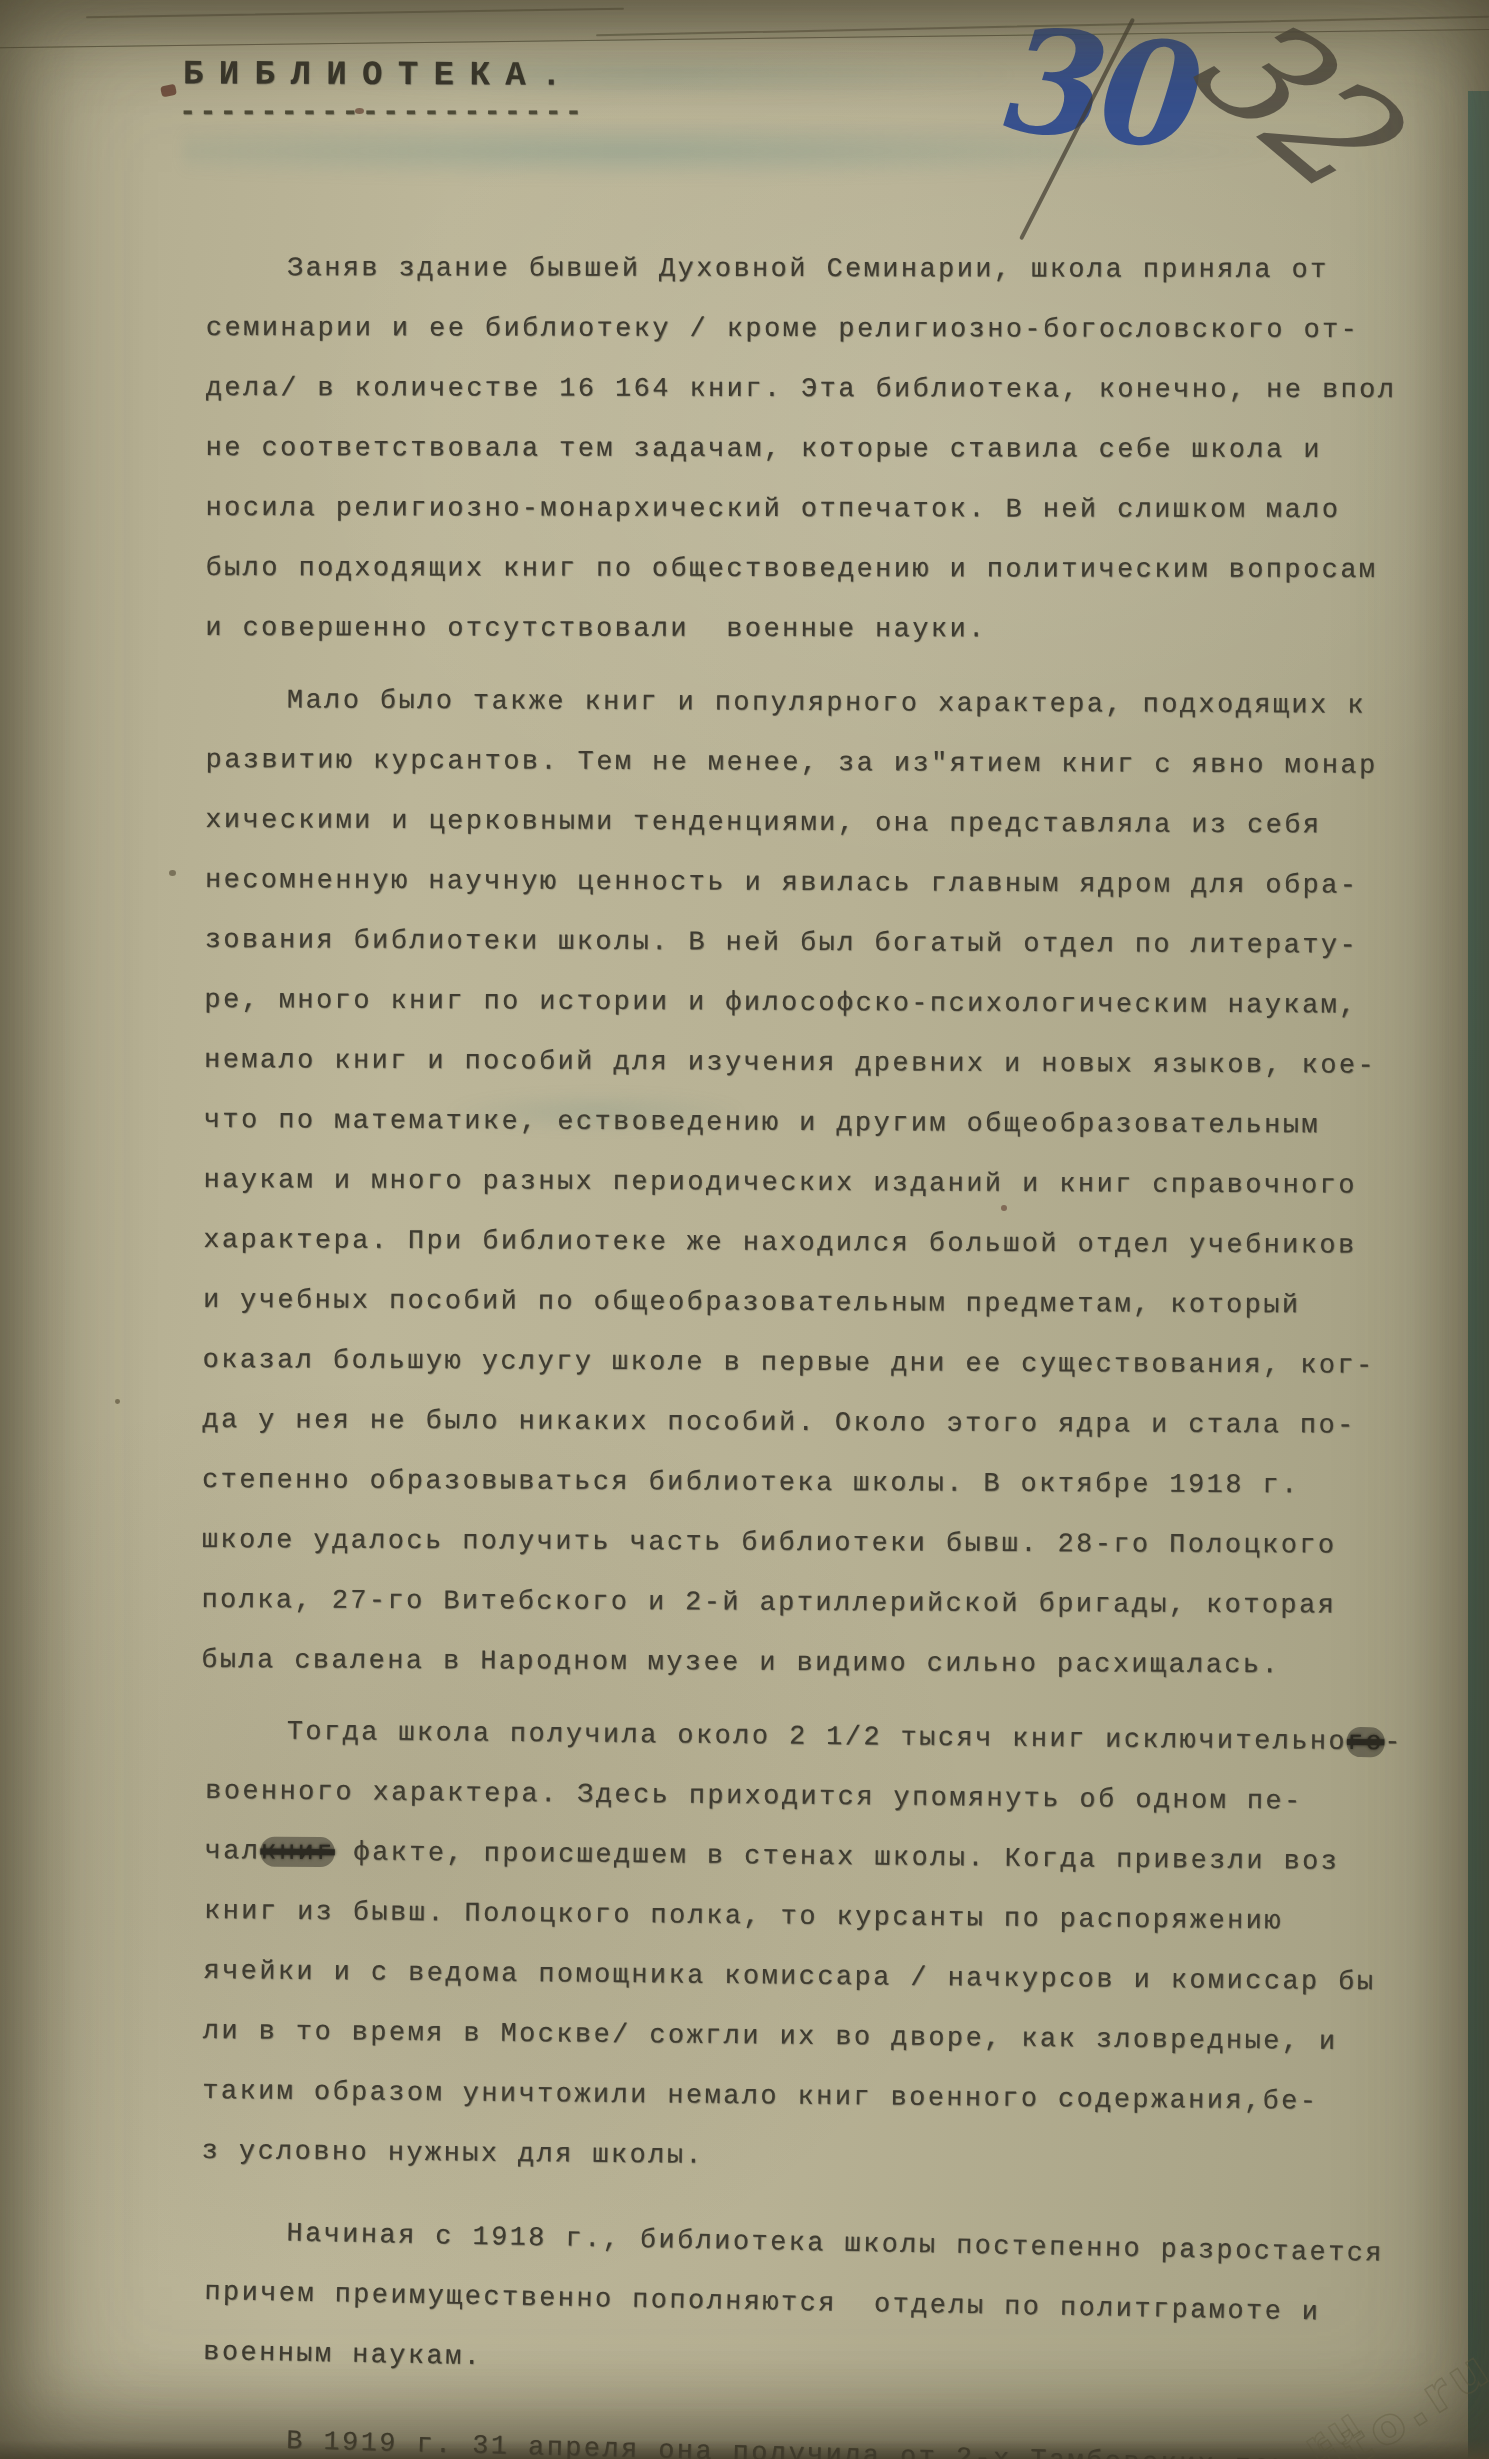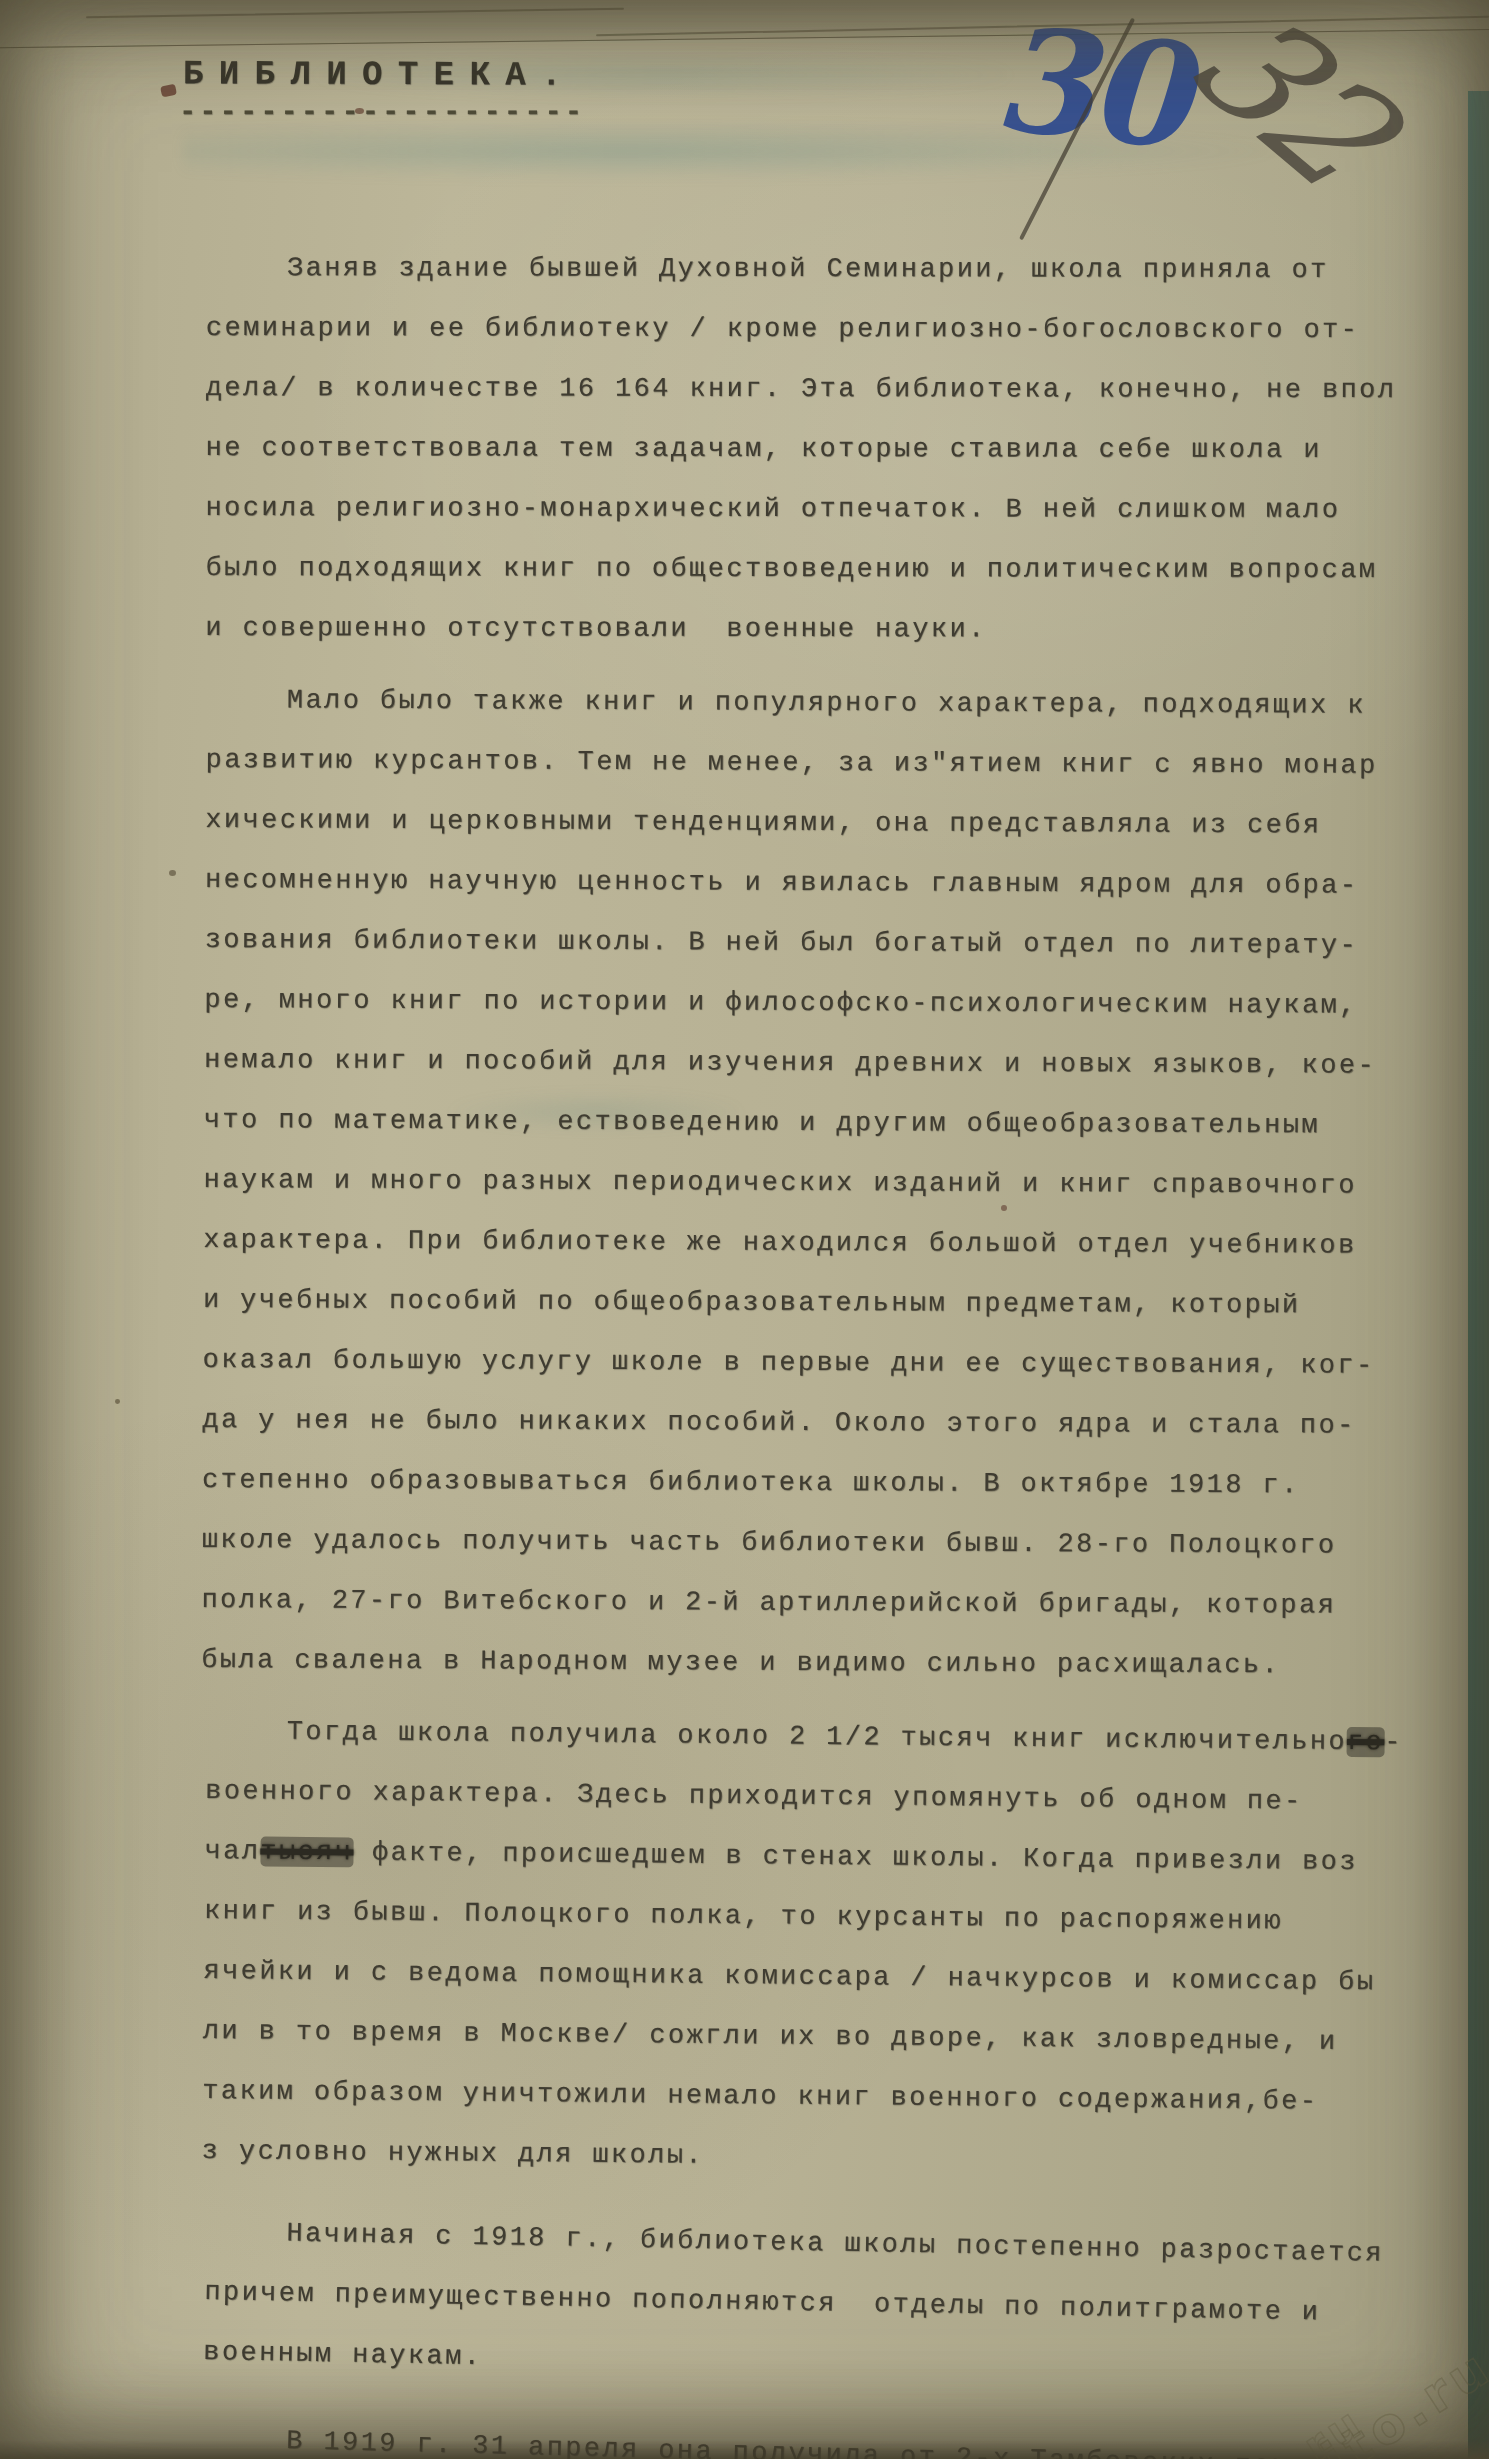--- a/index.html
+++ b/index.html
@@ -104,21 +104,21 @@
   .para:nth-child(2){transform:rotate(0.28deg);}
   .para:nth-child(3){transform:rotate(0.55deg);}
   .para:nth-child(4){transform:rotate(1.05deg);margin-top:21px;}
   .para:nth-child(5){transform:rotate(1.45deg);margin-top:25px;}
   .para + .para{margin-top:11.5px;}
   .para:nth-child(4){margin-top:21px;}
   .para:nth-child(5){margin-top:27px;}
   .line{white-space:pre;}
   .para .line:first-child{padding-left:81px;}
   .xout{
-    color:#2c2a22;background:rgba(44,41,33,.48);border-radius:5px;
+    color:#2c2a22;background:rgba(44,41,33,.48);border-radius:14px;
     text-decoration:line-through;text-decoration-thickness:5.8px;
     text-shadow:0 0 2.9px rgba(40,38,30,.9);
     text-align:center;
   }
   
   .watermark{
     position:absolute;right:-13.4px;bottom:17.3px;
     transform:rotate(-33deg);
     font-family:"DejaVu Sans",sans-serif;font-weight:700;font-size:50px;
     letter-spacing:5.8px;color:transparent;
@@ -179,21 +179,21 @@
         <div class="line"><span>оказал большую услугу школе в первые дни ее существования, ког-</span></div>
         <div class="line"><span>да у нея не было никаких пособий. Около этого ядра и стала по-</span></div>
         <div class="line"><span>степенно образовываться библиотека школы. В октябре 1918 г.</span></div>
         <div class="line"><span>школе удалось получить часть библиотеки бывш. 28-го Полоцкого</span></div>
         <div class="line"><span>полка, 27-го Витебского и 2-й артиллерийской бригады, которая</span></div>
         <div class="line"><span>была свалена в Народном музее и видимо сильно расхищалась.</span></div>
       </div>
       <div class="para">
         <div class="line"><span>Тогда школа получила около 2 1/2 тысяч книг исключительно</span><span class="xout">го</span><span>-</span></div>
         <div class="line"><span>военного характера. Здесь приходится упомянуть об одном пе-</span></div>
-        <div class="line"><span>чал</span><span class="xout">тысяч</span><span> факте, происшедшем в стенах школы. Когда привезли воз</span></div>
+        <div class="line"><span>чал</span><span class="xout">книг</span><span> факте, происшедшем в стенах школы. Когда привезли воз</span></div>
         <div class="line"><span>книг из бывш. Полоцкого полка, то курсанты по распоряжению</span></div>
         <div class="line"><span>ячейки и с ведома помощника комиссара / начкурсов и комиссар бы</span></div>
         <div class="line"><span>ли в то время в Москве/ сожгли их во дворе, как зловредные, и</span></div>
         <div class="line"><span>таким образом уничтожили немало книг военного содержания,бе-</span></div>
         <div class="line"><span>з условно нужных для школы.</span></div>
       </div>
       <div class="para">
         <div class="line"><span>Начиная с 1918 г., библиотека школы постепенно разростается</span></div>
         <div class="line"><span>причем преимущественно пополняются  отделы по политграмоте и</span></div>
         <div class="line"><span>военным наукам.</span></div>

